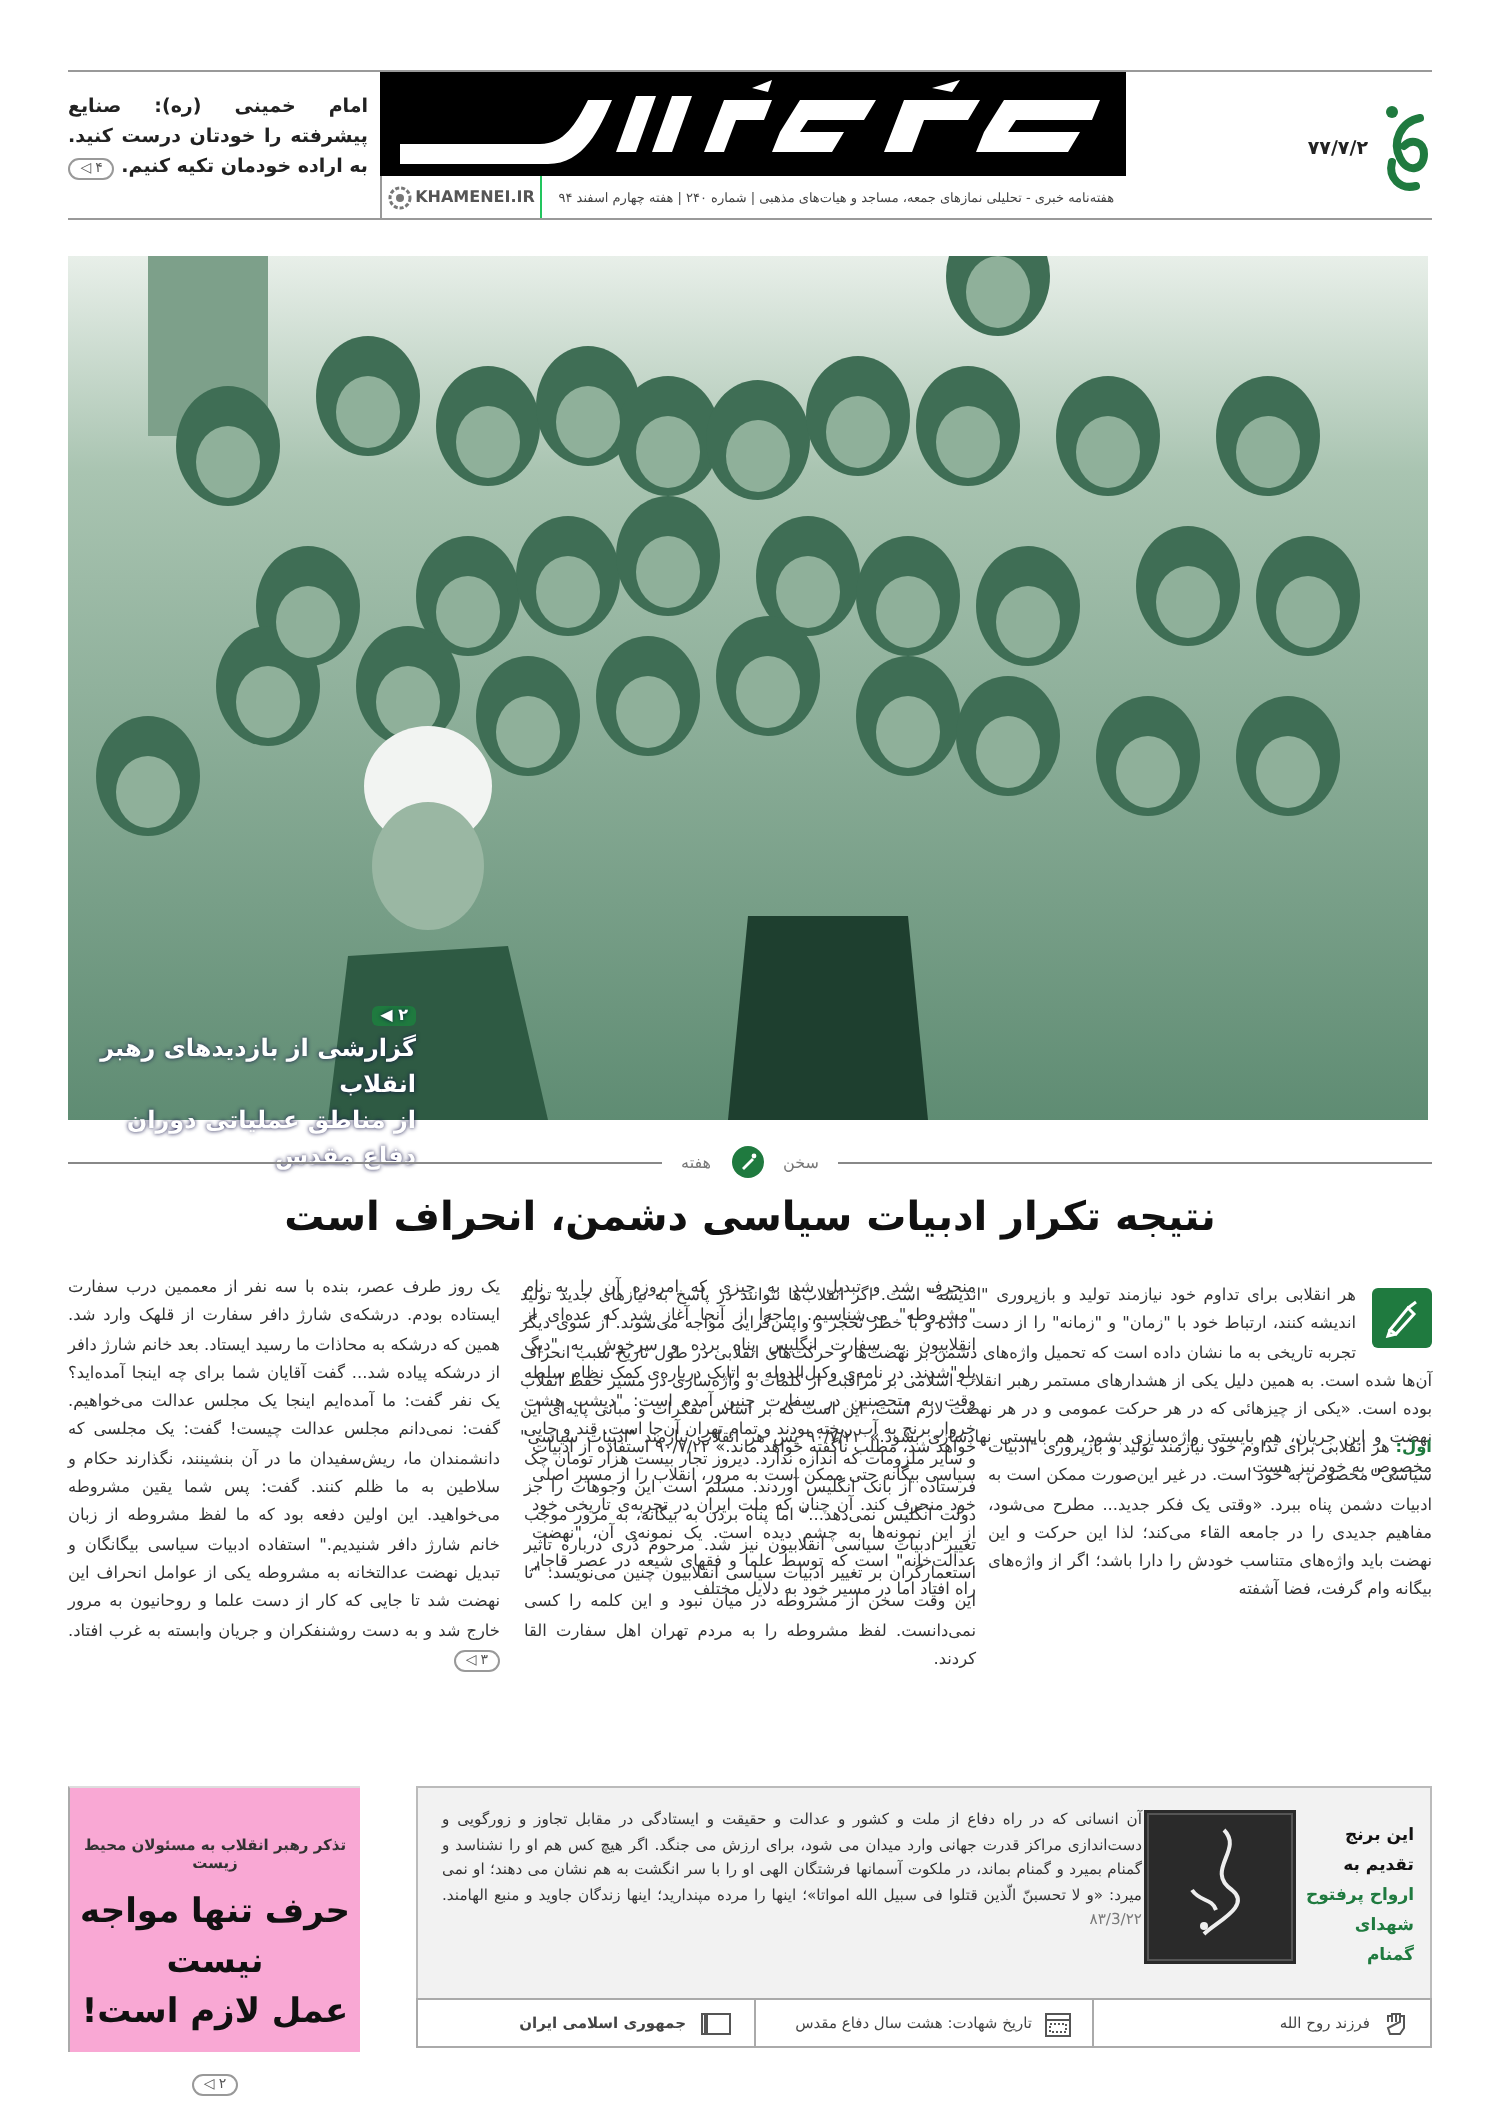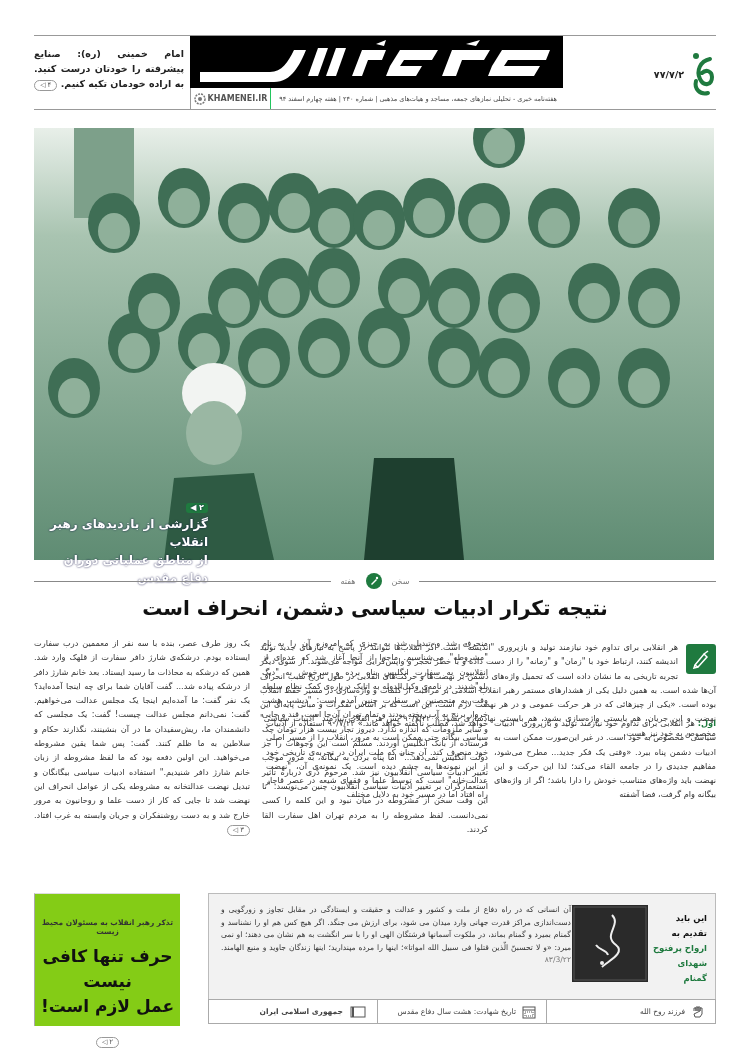--- a/index.html
+++ b/index.html
@@ -41,21 +41,21 @@
 
   
   .col { position: absolute; font-size: 8.2px; line-height: 14.3px; color: #333; text-align: justify; }
   .intro-full { position: absolute; right: 34px; top: 640px; width: 456px; font-size: 8.2px; line-height: 14.3px; color: #333; text-align: justify; }
   .pen-icon { float: right; width: 30px; height: 30px; background: #1f7a3f; border-radius: 3px; margin-left: 8px; margin-top: 4px; display: flex; align-items: center; justify-content: center; }
   .col-main1 { right: 34px; top: 716px; width: 222px; }
   .col-main2 { right: 262px; top: 716px; width: 222px; }
   .hl { color: #1f7a3f; font-weight: bold; }
 
   
-  .box-left { position: absolute; left: 34px; top: 893px; width: 146px; height: 133px; background: #84cc16; border-left: 1px solid #aaa; border-top: 1px solid #ddd; text-align: center; }
+  .box-left { position: absolute; left: 34px; top: 893px; width: 146px; height: 133px; background: #f9a8d4; border-left: 1px solid #aaa; border-top: 1px solid #ddd; text-align: center; }
   .box-left .kicker { font-size: 7.5px; font-weight: bold; color: #333; margin-top: 24px; }
   .box-left .big { font-size: 17px; font-weight: bold; line-height: 25px; color: #111; margin-top: 8px; }
   .box-left .ref { margin-top: 10px; }
 
   .box-main { position: absolute; left: 208px; right: 34px; top: 893px; height: 106px; background: #f2f2f2; border: 1px solid #bbb; border-bottom: none; }
   .quote-wrap { position: absolute; left: 0; top: 0; width: 372px; padding: 10px 10px 0 12px; }
   .quote-title { font-size: 12px; font-weight: bold; color: #1f7a3f; margin-bottom: 3px; }
   .quote-body { font-size: 7.6px; line-height: 12.6px; color: #333; text-align: justify; }
   .quote-date { color: #777; }
   .photo-box { position: absolute; right: 8px; top: 11px; width: 135px; height: 77px; }
@@ -248,41 +248,41 @@
 <div class="col" style="left:34px; top:636px; width:216px;">
   <span>یک روز طرف عصر، بنده با سه نفر از معممین درب سفارت ایستاده بودم. درشکه‌ی شارژ دافر سفارت از قلهک وارد شد. همین که درشکه به محاذات ما رسید ایستاد. بعد خانم شارژ دافر از درشکه پیاده شد... گفت آقایان شما برای چه اینجا آمده‌اید؟ یک نفر گفت: ما آمده‌ایم اینجا یک مجلس عدالت می‌خواهیم. گفت: نمی‌دانم مجلس عدالت چیست! گفت: یک مجلسی که دانشمندان ما، ریش‌سفیدان ما در آن بنشینند، نگذارند حکام و سلاطین به ما ظلم کنند. گفت: پس شما یقین مشروطه می‌خواهید. این اولین دفعه بود که ما لفظ مشروطه از زبان خانم شارژ دافر شنیدیم." استفاده ادبیات سیاسی بیگانگان و تبدیل نهضت عدالتخانه به مشروطه یکی از عوامل انحراف این نهضت شد تا جایی که کار از دست علما و روحانیون به مرور خارج شد و به دست روشنفکران و جریان وابسته به غرب افتاد.</span>
   <span class="page-ref">
       <span>۳</span>
       <span>◁</span>
     </span>
 </div>
 
 <div class="box-left">
   <div class="kicker">تذکر رهبر انقلاب به مسئولان محیط زیست</div>
-  <div class="big">حرف تنها کافی نیست</div>
+  <div class="big">حرف تنها مواجه نیست</div>
   <div class="big" style="margin-top:0">عمل لازم است!</div>
   <div class="ref"><span class="page-ref">
         <span>۲</span>
         <span>◁</span>
       </span></div>
 </div>
 
 <div class="box-main">
   <div class="photo-box">
     <div class="photo">
       <svg width="76" height="77" viewBox="0 0 76 77">
         <rect width="76" height="77" fill="#2a2a2a"></rect>
         <rect x="2" y="2" width="72" height="73" fill="none" stroke="#555"></rect>
         <path d="M40 10 C50 20 30 30 44 40 C54 48 36 56 30 62" stroke="#eee" stroke-width="2" fill="none"></path>
         <path d="M24 40 C28 46 34 44 36 50" stroke="#eee" stroke-width="2" fill="none"></path>
         <circle cx="30" cy="58" r="2" fill="#eee"></circle>
       </svg>
     </div>
     <div class="photo-caption">
-      <div>این باید</div>
+      <div>این برنج</div>
       <div>تقدیم به</div>
       <div class="g">ارواح پرفتوح</div>
       <div class="g">شهدای گمنام</div>
     </div>
   </div>
   <div class="quote-wrap">
     <div class="quote-body">
       <span>آن انسانی که در راه دفاع از ملت و کشور و عدالت و حقیقت و ایستادگی در مقابل تجاوز و زورگویی و دست‌اندازی مراکز قدرت جهانی وارد میدان می شود، برای ارزش می جنگد. اگر هیچ کس هم او را نشناسد و گمنام بمیرد و گمنام بماند، در ملکوت آسمانها فرشتگان الهی او را با سر انگشت به هم نشان می دهند؛ او نمی میرد: «و لا تحسبنّ الّذین قتلوا فی سبیل الله امواتا»؛ اینها را مرده مپندارید؛ اینها زندگان جاوید و منبع الهامند.</span>
       <span class="quote-date">۸۳/3/۲۲</span>
     </div>

